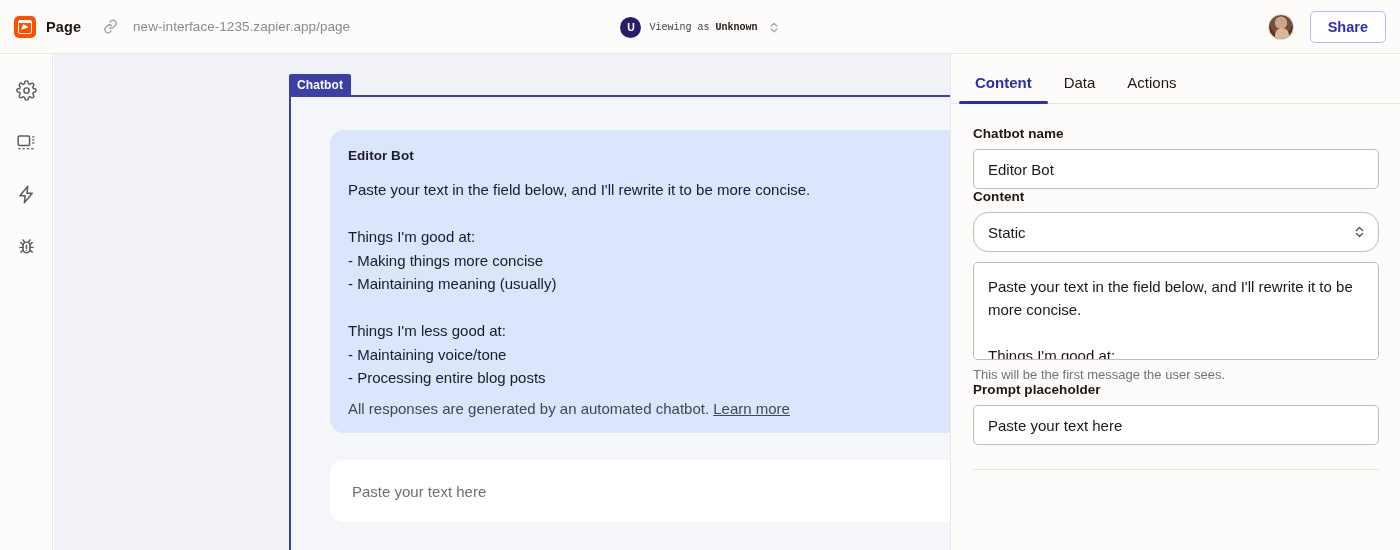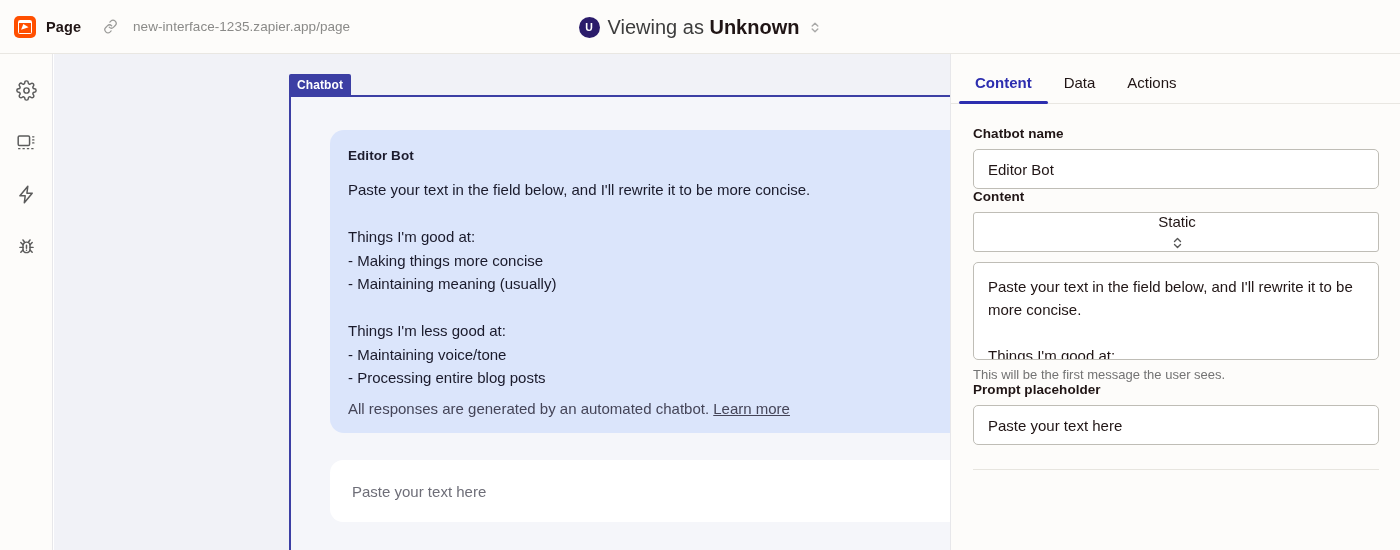--- a/index.html
+++ b/index.html
@@ -48,21 +48,21 @@
     display: flex; align-items: center; justify-content: center; gap: 8px;
     pointer-events: none;
   }
   .tb-center > * { pointer-events: auto; }
   .viewer-avatar {
     width: 21px; height: 21px; border-radius: 50%;
     background: #2B1C6B; color: #FFFFFF;
     display: flex; align-items: center; justify-content: center;
     font-size: 10.5px; font-weight: 700; flex: none;
   }
-  .viewing-text { font-size: 20px; color: #3D3D3D; }
+  .viewing-text { font-size: 10px; color: #3D3D3D; font-family: Liberation Mono, monospace; }
   .viewing-text b { font-weight: 700; color: #201515; }
   .updown { width: 12px; height: 15px; margin-left: 2px; opacity: .55; }
 
   .tb-right {
     position: absolute; right: 14px; top: 0; height: 54px;
     display: flex; align-items: center; gap: 16px;
   }
   .user-avatar {
     width: 26px; height: 26px; border-radius: 50%;
     background: radial-gradient(circle at 50% 32%, #C9A58B 0 30%, #7A4E36 31% 55%, #5B3524 56% 100%);
@@ -162,23 +162,23 @@
   .field-label {
     font-size: 13.5px; font-weight: 700; color: #201515;
     margin-bottom: 8px; letter-spacing: .05px;
   }
   .input-box {
     width: 406px; height: 40px; border: 1px solid #BFBDB6; border-radius: 5px;
     background: #FFFFFF; display: flex; align-items: center;
     padding: 0 14px; font-size: 15px; color: #201515;
   }
   .select-box {
-    width: 406px; height: 40px; border: 1px solid #BFBDB6; border-radius: 3px;
+    width: 406px; height: 40px; border: 1px solid #BFBDB6; border-radius: 15px;
     background: #FFFFFF; display: flex; align-items: center; justify-content: space-between;
-    padding: 0 12px 0 14px; font-size: 15px; color: #201515; cursor: pointer; flex-direction: column;
+    padding: 0 12px 0 14px; font-size: 15px; color: #201515; cursor: pointer;
   }
   .textarea-box {
     width: 406px; height: 98px; border: 1px solid #BFBDB6; border-radius: 5px;
     background: #FFFFFF; margin-top: 10px;
     padding: 12px 14px; font-size: 15px; line-height: 23px; color: #201515;
     white-space: pre-wrap; overflow: hidden; cursor: text;
   }
   .help-text { font-size: 13px; color: #737373; margin-top: 7px; }
   .panel-divider {
     width: 406px; height: 1px; background: #E7E5DF; margin-top: 24px;
@@ -207,20 +207,24 @@
 
     <div class="tb-center">
       <div class="viewer-avatar">U</div>
       <span class="viewing-text"><span>Viewing as </span><b>Unknown</b></span>
       <svg class="updown" viewBox="0 0 12 16" fill="none" stroke="#666" stroke-width="1.5" stroke-linecap="round" stroke-linejoin="round">
         <path d="M3 6.5 6 3.5 9 6.5"></path>
           <path d="M3 9.5 6 12.5 9 9.5"></path>
       </svg>
     </div>
 
+    <div class="tb-right">
+      <div class="user-avatar"></div>
+      <button class="share-btn">Share</button>
+    </div>
   </div>
 
   <div class="rail">
     <div class="rail-btn">
       <svg width="21" height="21" viewBox="0 0 24 24" fill="none" stroke="currentColor" stroke-width="1.7" stroke-linecap="round" stroke-linejoin="round">
         <circle cx="12" cy="12" r="3"></circle>
         <path d="M19.4 15a1.65 1.65 0 0 0 .33 1.82l.06.06a2 2 0 1 1-2.83 2.83l-.06-.06a1.65 1.65 0 0 0-1.82-.33 1.65 1.65 0 0 0-1 1.51V21a2 2 0 1 1-4 0v-.09A1.65 1.65 0 0 0 9 19.4a1.65 1.65 0 0 0-1.82.33l-.06.06a2 2 0 1 1-2.83-2.83l.06-.06A1.65 1.65 0 0 0 4.6 15a1.65 1.65 0 0 0-1.51-1H3a2 2 0 1 1 0-4h.09A1.65 1.65 0 0 0 4.6 9a1.65 1.65 0 0 0-.33-1.82l-.06-.06a2 2 0 1 1 2.83-2.83l.06.06A1.65 1.65 0 0 0 9 4.6a1.65 1.65 0 0 0 1-1.51V3a2 2 0 1 1 4 0v.09a1.65 1.65 0 0 0 1 1.51 1.65 1.65 0 0 0 1.82-.33l.06-.06a2 2 0 1 1 2.83 2.83l-.06.06A1.65 1.65 0 0 0 19.4 9v0a1.65 1.65 0 0 0 1.51 1H21a2 2 0 1 1 0 4h-.09a1.65 1.65 0 0 0-1.51 1z"></path>
       </svg>
     </div>
     <div class="rail-btn">

